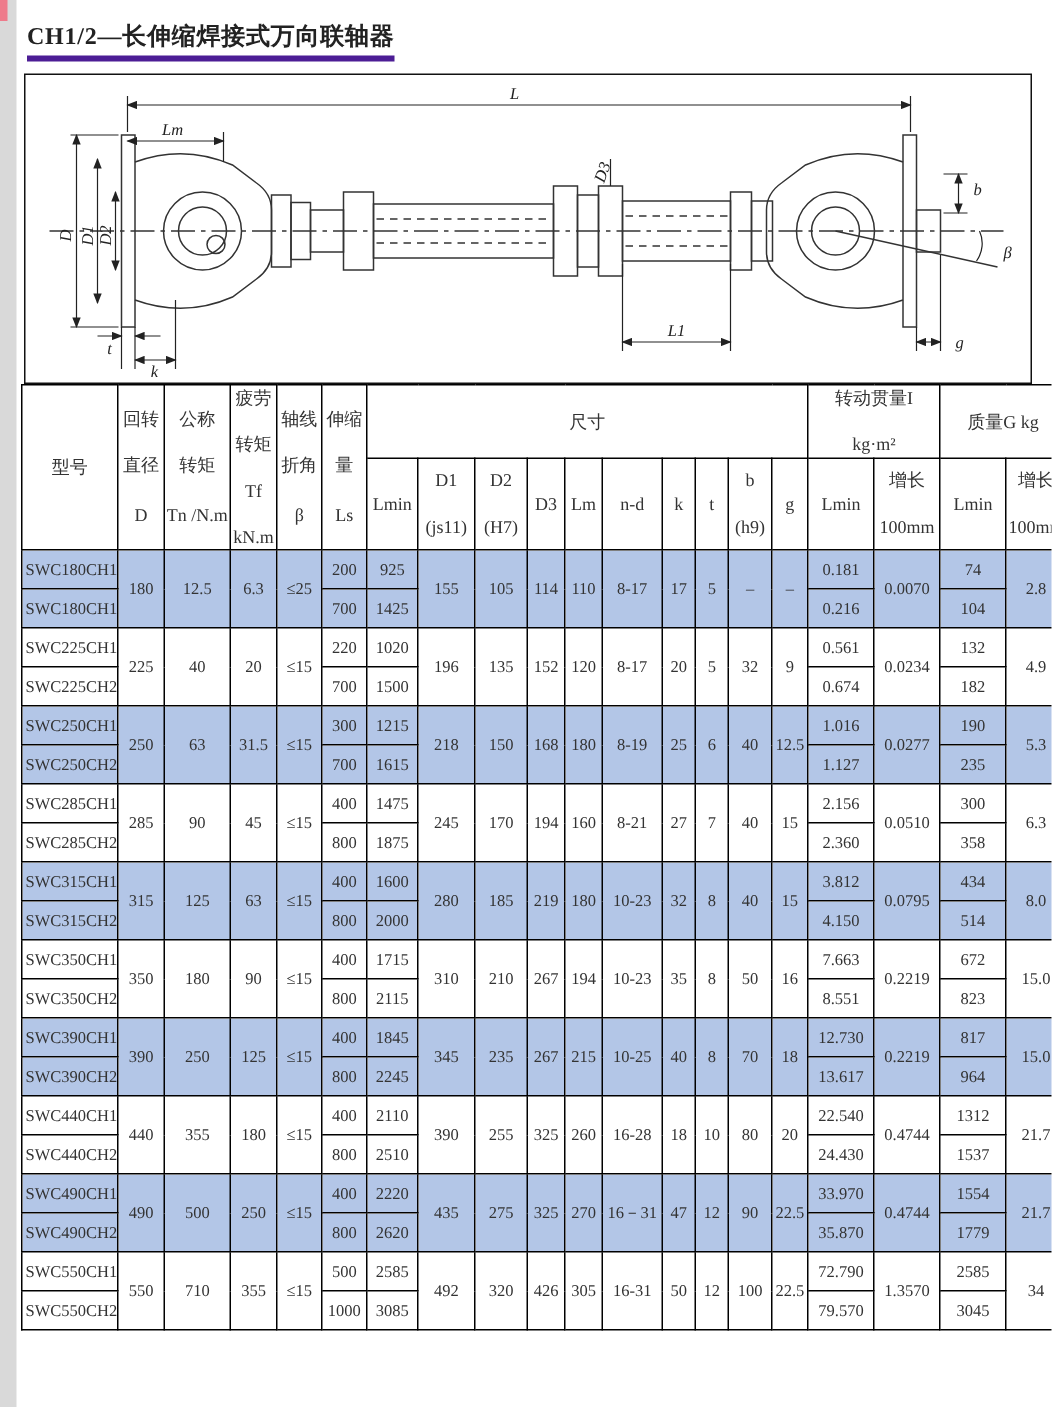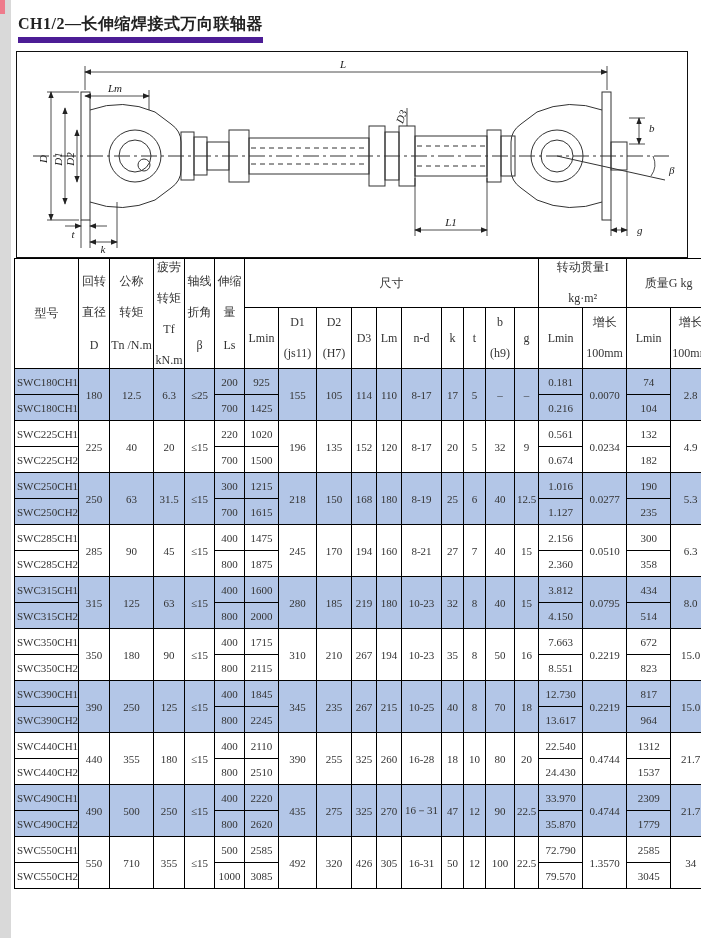--- a/index.html
+++ b/index.html
@@ -5,21 +5,21 @@
   html,body{margin:0;padding:0;background:#ffffff;}
   body{
     width:701px;height:938px;position:relative;overflow:hidden;
     font-family:"Liberation Serif","DejaVu Serif",serif;color:#333;
   }
   .edge-strip{position:absolute;left:0;top:0;width:11px;height:938px;background:#d9d9d9;}
   .edge-pink{position:absolute;left:0;top:0;width:5px;height:14px;background:#ee7b8b;}
   .content{position:absolute;left:14px;top:0;width:684px;}
   .title{
     display:inline-block;margin:14px 0 8px 4px;font-size:16px;font-weight:bold;color:#222;
-    border-bottom:6px solid #4c1d95;padding-bottom:2px;letter-spacing:.5px;
+    border-bottom:4px solid #4c1d95;padding-bottom:2px;letter-spacing:.5px;
   }
   .drawing-box{border:1.5px solid #111;background:#fff;width:670px;height:205px;margin-left:2px;}
   .caption{font-size:12px;margin:10px 0 12px -12px;color:#222;}
   table.spec{
     border-collapse:collapse;table-layout:fixed;width:684px;background:#fff;
     font-size:11px;color:#333;
   }
   table.spec th,table.spec td{
     border:1px solid #000;text-align:center;vertical-align:middle;
     padding:0 1px;overflow:hidden;font-weight:normal;
@@ -507,21 +507,21 @@
           <td rowspan="2">275</td>
           <td rowspan="2">325</td>
           <td rowspan="2">270</td>
           <td rowspan="2">16－31</td>
           <td rowspan="2">47</td>
           <td rowspan="2">12</td>
           <td rowspan="2">90</td>
           <td rowspan="2">22.5</td>
           <td>33.970</td>
           <td rowspan="2">0.4744</td>
-          <td>2309</td>
+          <td>1554</td>
           <td rowspan="2">21.7</td>
         </tr>
         <tr class="shaded">
           <td class="model">SWC490CH2</td>
           <td>800</td>
           <td>2620</td>
           <td>35.870</td>
           <td>1779</td>
         </tr>
         <tr>

